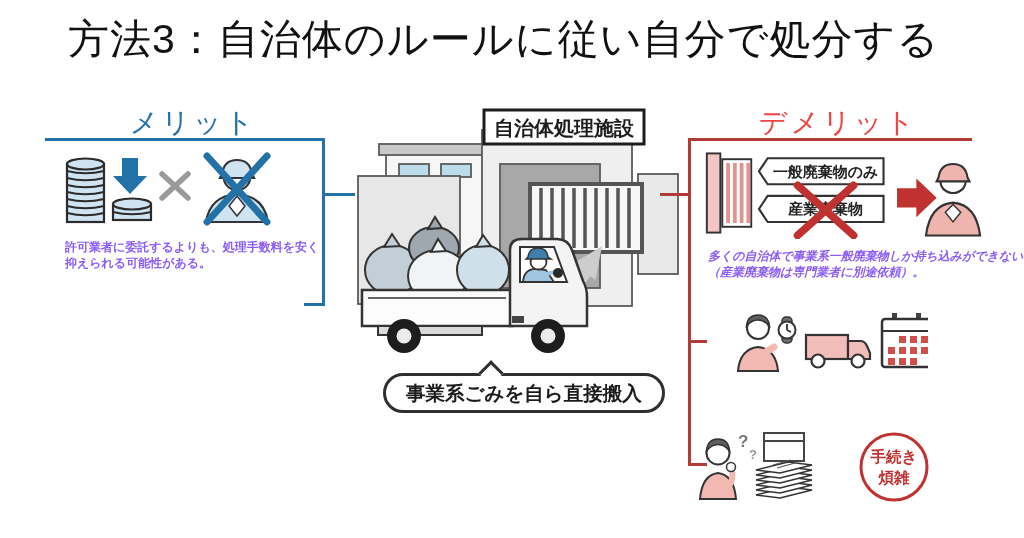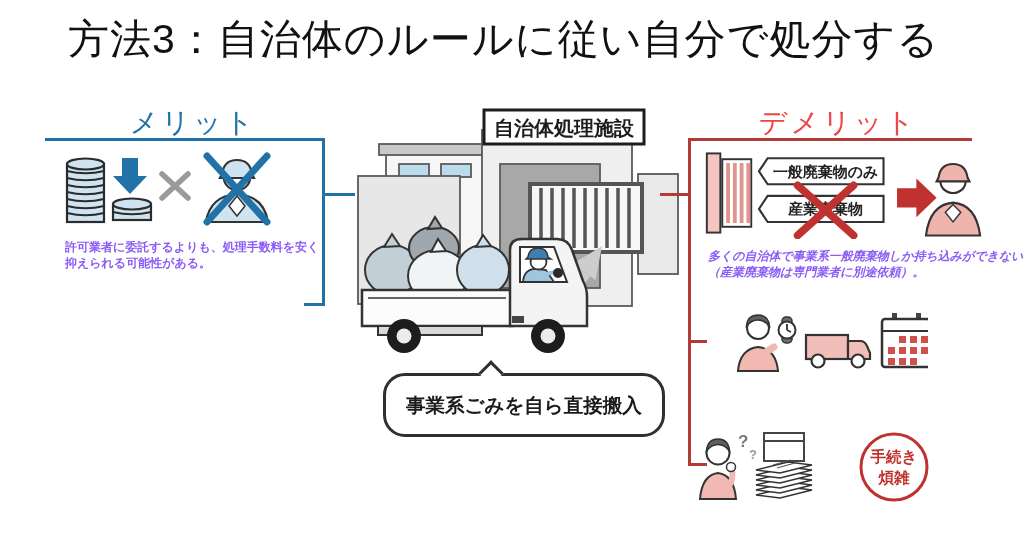--- a/index.html
+++ b/index.html
@@ -24,21 +24,21 @@
   .body-text{
     position:absolute;margin:8px;font-size:12px;font-weight:700;line-height:1.36;
     color:#8b5cf6;word-break:break-all;
   }
   .merit-text{left:57px;top:231px;width:258px;}
   .d1-text{left:700px;top:240px;width:324px;font-style:italic;}
   .d2-text{left:700px;top:386px;width:324px;}
   .d3-text{left:700px;top:501px;width:324px;}
   .bubble{
     position:absolute;left:383px;top:373px;height:34px;line-height:34px;
-    padding:12px 20px;border:3px solid #2f2f2f;border-radius:22px;background:#fff;
+    padding:0 20px;border:3px solid #2f2f2f;border-radius:22px;background:#fff;
     font-size:19.5px;font-weight:800;white-space:nowrap;color:#1b1b1b;z-index:1;
   }
   .bubble-pointer{
     position:absolute;left:482px;top:364px;width:15px;height:15px;background:#fff;
     border-top:3px solid #2f2f2f;border-left:3px solid #2f2f2f;transform:rotate(45deg);z-index:2;
   }
   svg text{font-family:"Liberation Sans","DejaVu Sans",sans-serif;}
 </style>
 </head>
 <body>

